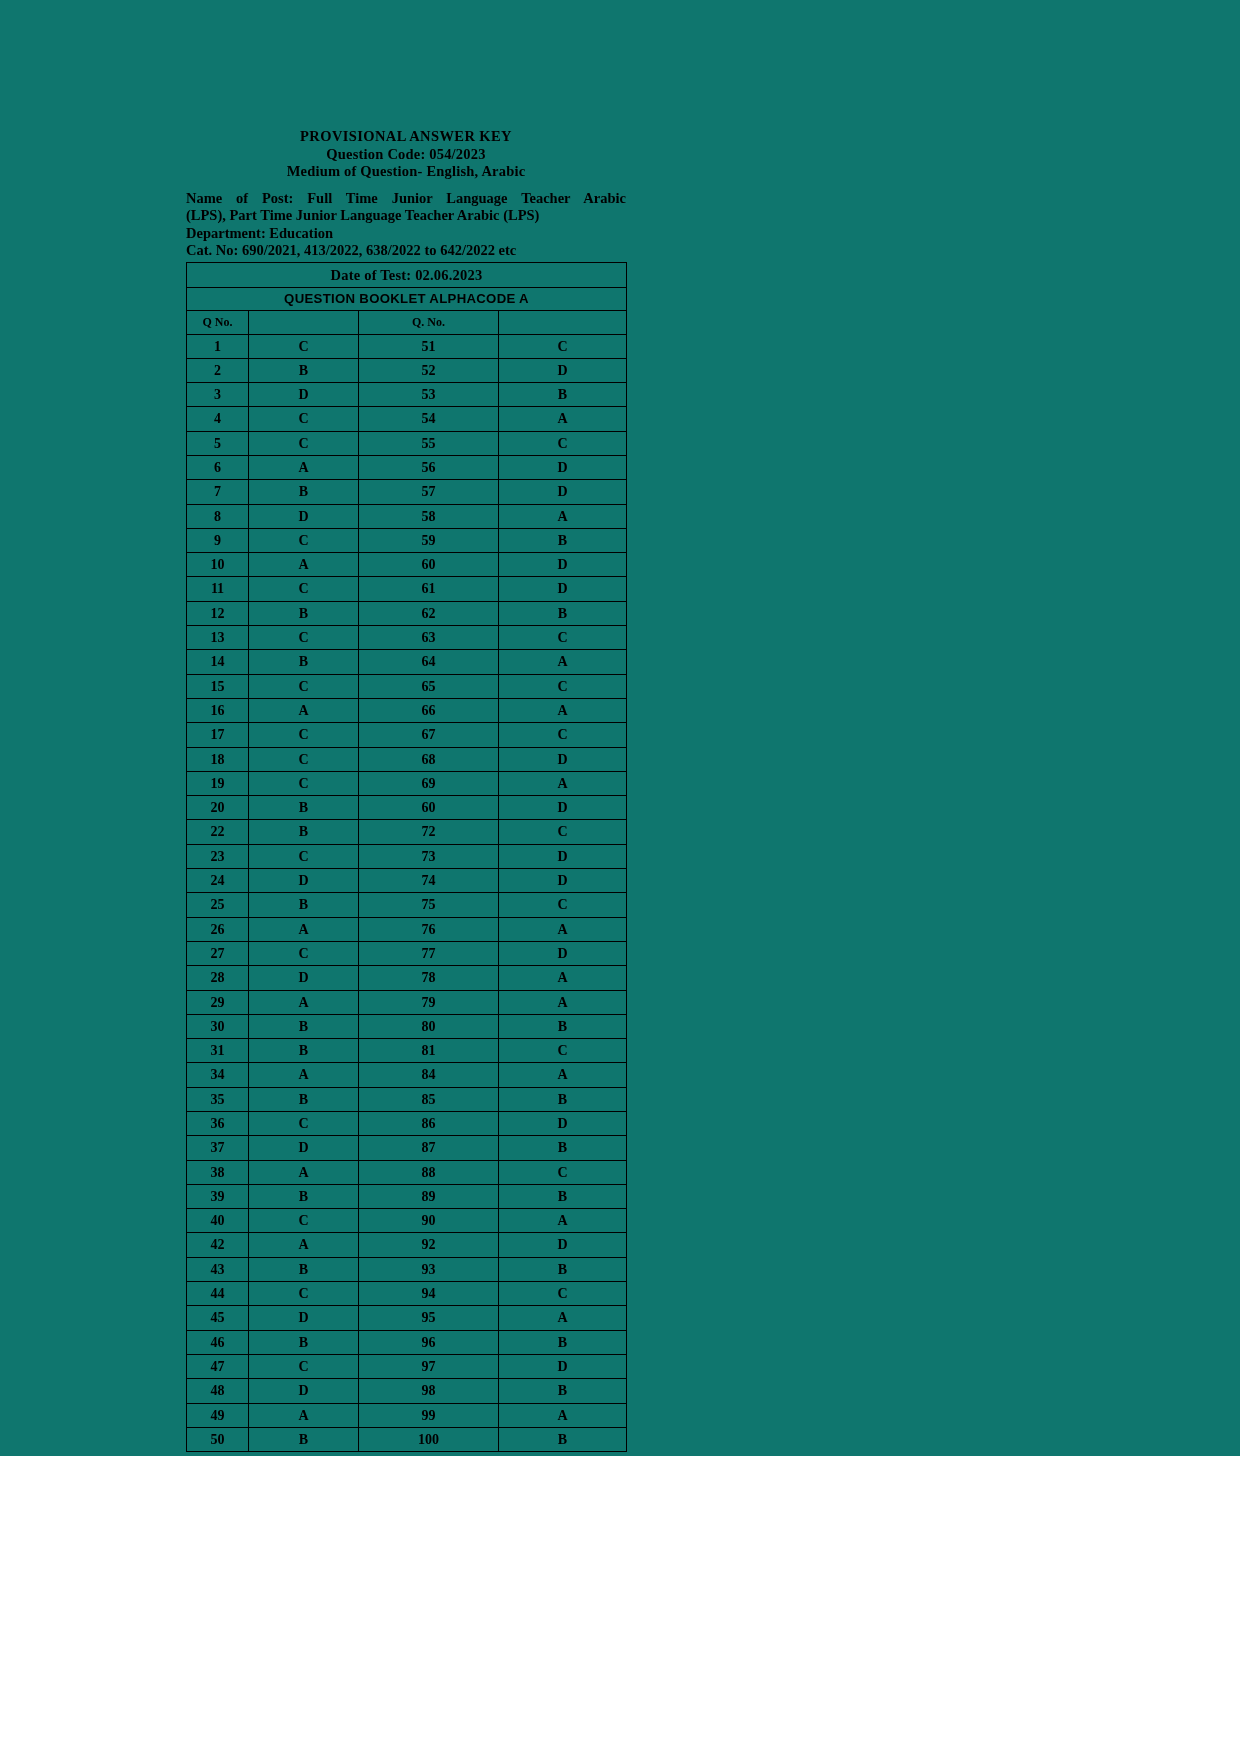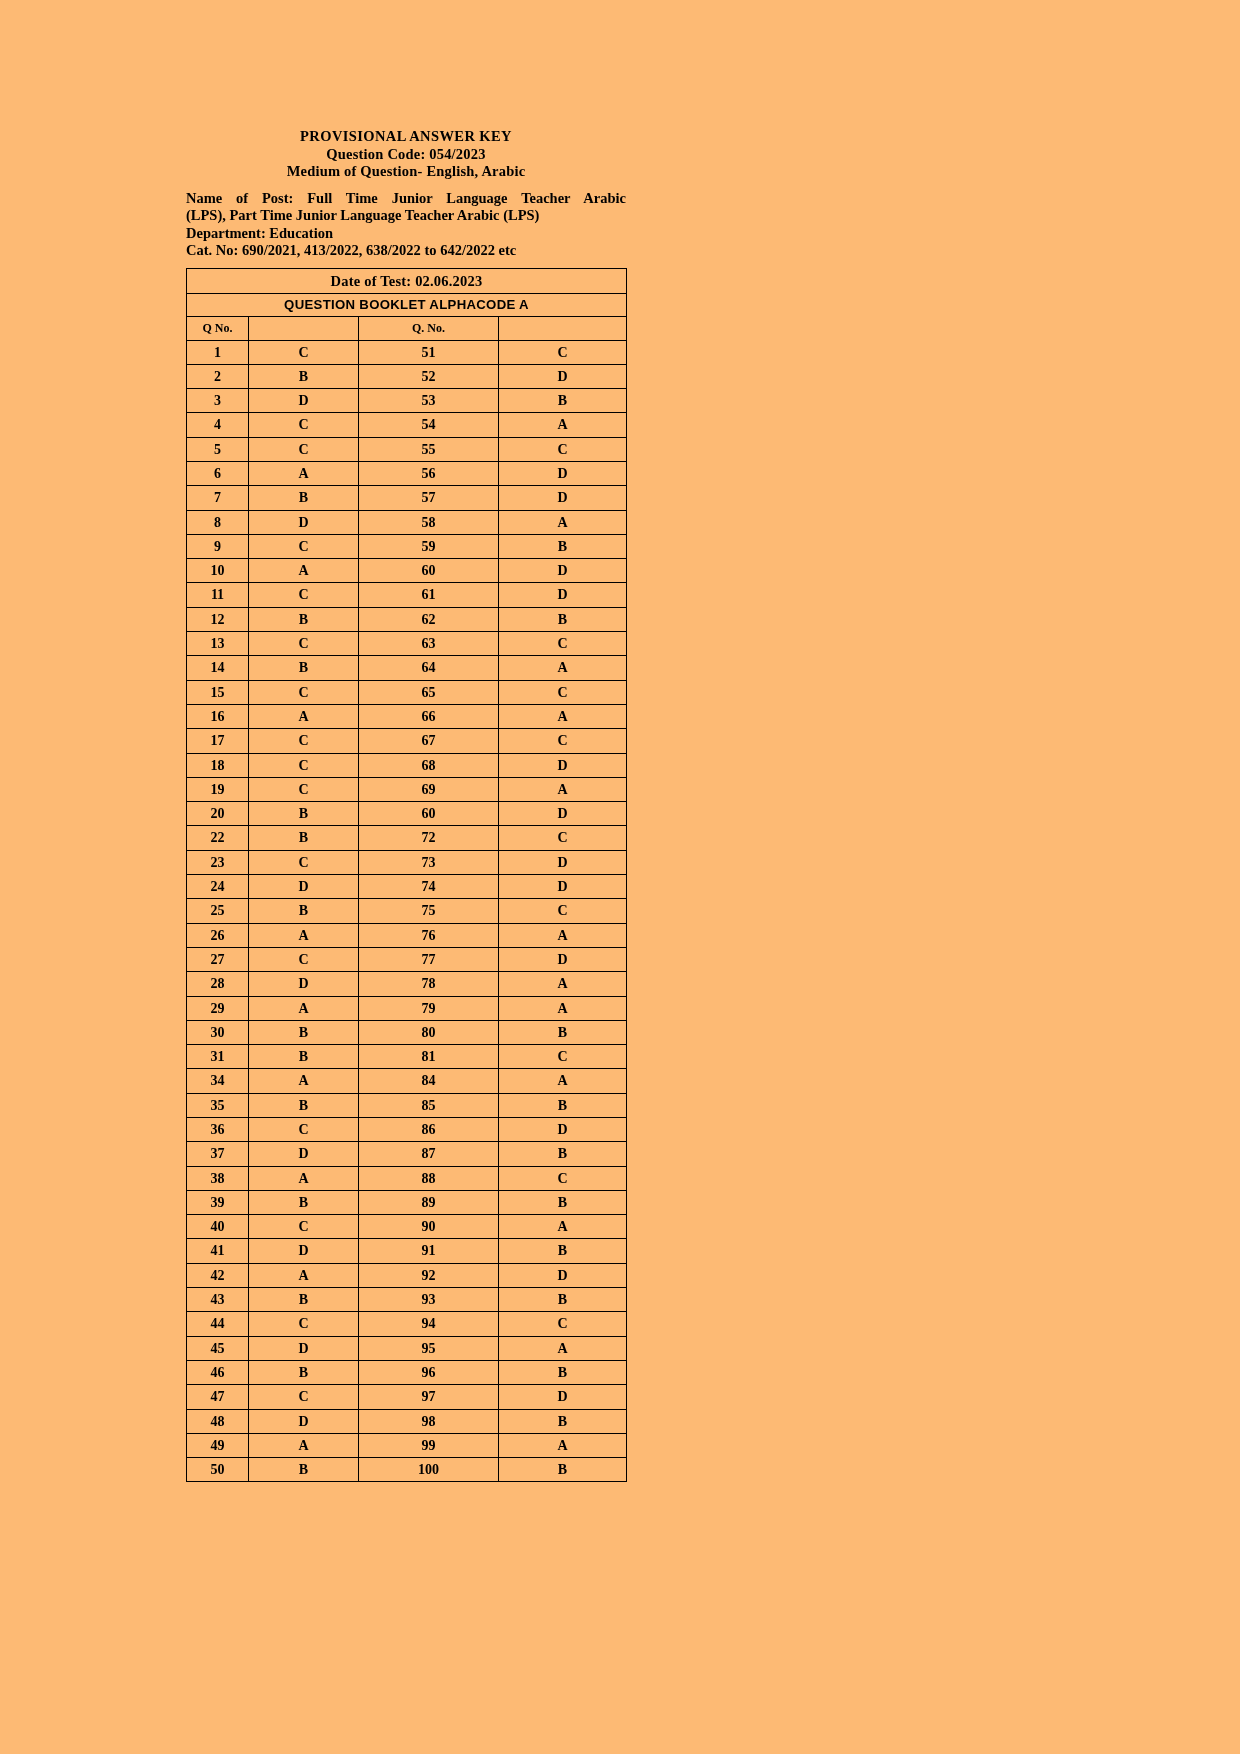--- a/index.html
+++ b/index.html
@@ -14,22 +14,22 @@
     font-family: "Liberation Serif", serif;
     color: #000000;
     position: relative;
     overflow: hidden;
   }
   .page {
     position: absolute;
     left: 0;
     top: 0;
     width: 1240px;
-    height: 1754px;
-    background: #fdba74;
+    height: 1456px;
+    background: #0f766e;
   }
   .content {
     position: absolute;
     left: 186px;
     top: 128px;
     width: 440px;
   }
   
   .title-block {
     text-align: center;
@@ -57,21 +57,21 @@
     text-align: justify;
     text-align-last: justify;
   }
   .meta-block .plain {
     text-align: left;
     text-align-last: left;
   }
 
   
   table.answer-key {
-    margin-top: 8px;
+    margin-top: 2px;
     border-collapse: collapse;
     width: 440px;
     table-layout: fixed;
     font-weight: bold;
   }
   table.answer-key td,
   table.answer-key th {
     border: 1px solid #000;
     padding: 0;
     text-align: center;
@@ -369,26 +369,20 @@
             <td class="qno">89</td>
             <td class="ans">B</td>
           </tr>
           <tr>
             <td class="qno">40</td>
             <td class="ans">C</td>
             <td class="qno">90</td>
             <td class="ans">A</td>
           </tr>
           <tr>
-            <td class="qno">41</td>
-            <td class="ans">D</td>
-            <td class="qno">91</td>
-            <td class="ans">B</td>
-          </tr>
-          <tr>
             <td class="qno">42</td>
             <td class="ans">A</td>
             <td class="qno">92</td>
             <td class="ans">D</td>
           </tr>
           <tr>
             <td class="qno">43</td>
             <td class="ans">B</td>
             <td class="qno">93</td>
             <td class="ans">B</td>

